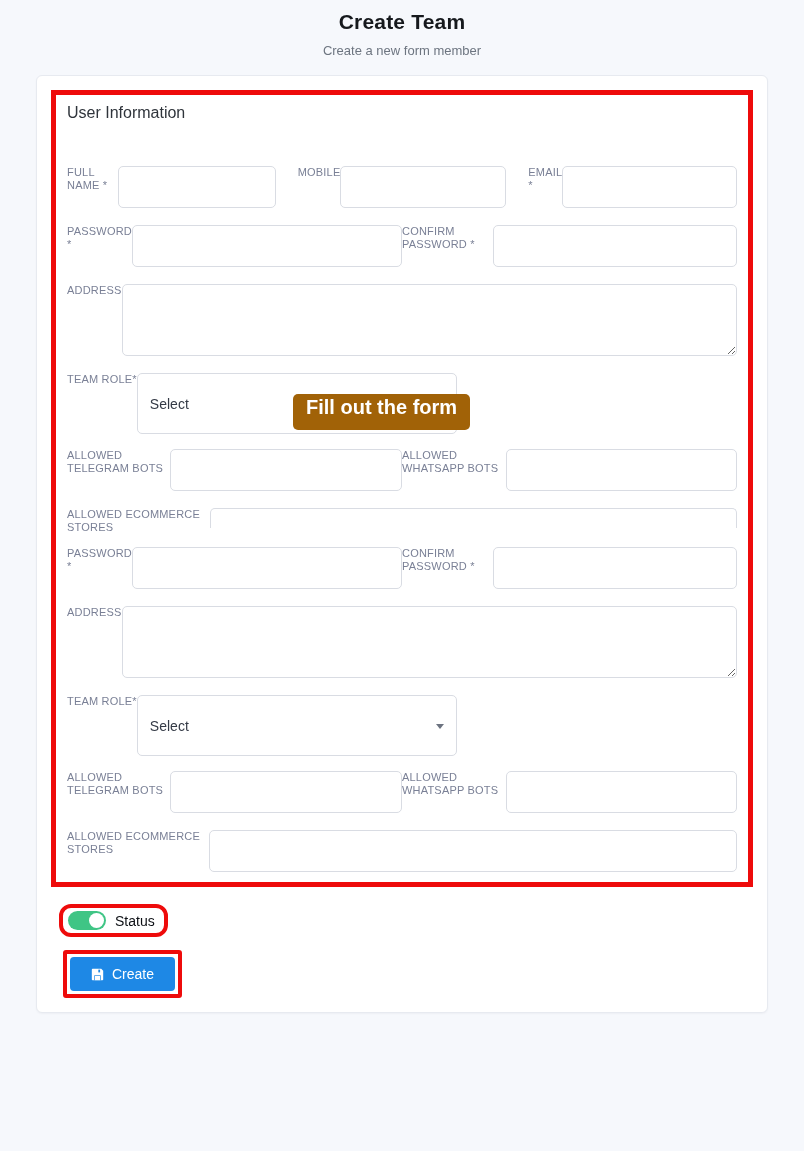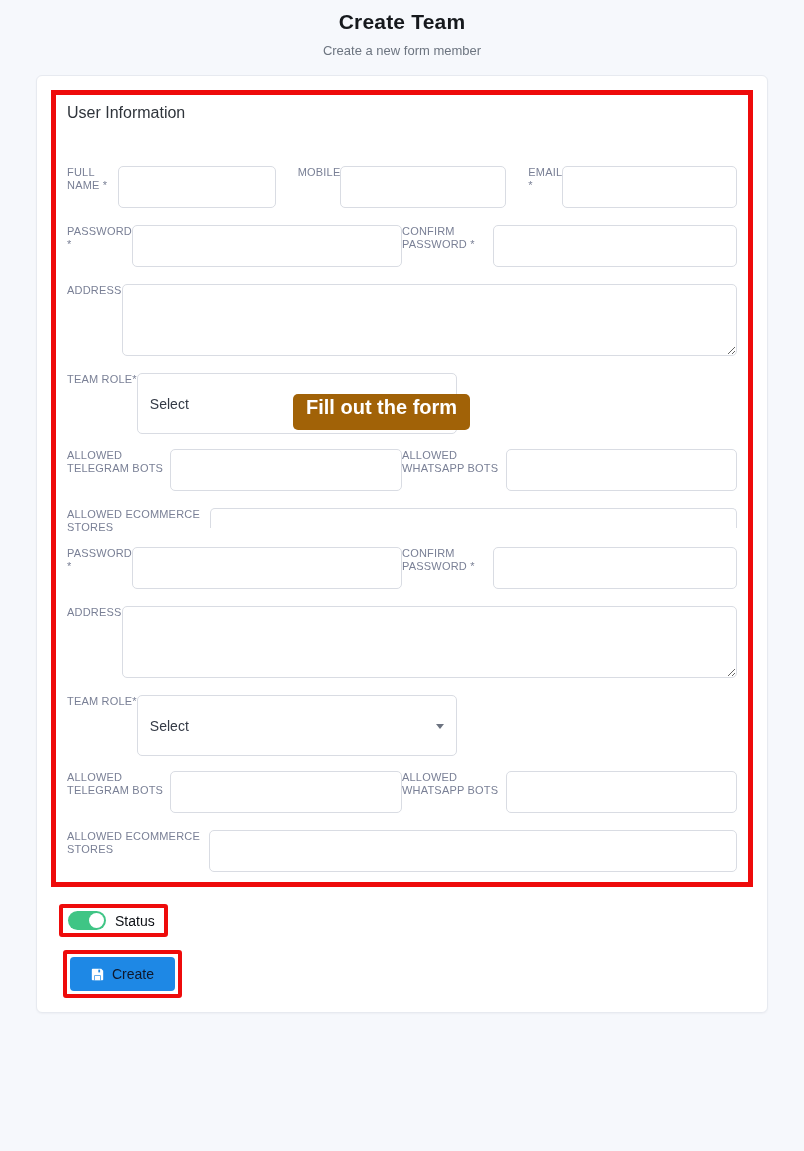--- a/index.html
+++ b/index.html
@@ -121,21 +121,21 @@
     border-radius: 5px;
     white-space: nowrap;
     z-index: 6;
     margin-top: 34px;
   }
 
   .footer-status-wrap {
     display: inline-flex;
     align-items: center;
     border: 4px solid #ee0b0b;
-    border-radius: 3px;
+    border-radius: 12px;
     background: #fff;
     padding: 3px 9px 3px 5px;
     margin: 17px 0 0 8px;
     gap: 9px;
   }
   .toggle {
     width: 38px; height: 19px;
     border-radius: 10px;
     background: #3fc585;
     position: relative;
@@ -159,21 +159,21 @@
     padding: 3px;
     margin: 13px 0 0 12px;
   }
   .btn-create {
     display: inline-flex;
     align-items: center;
     gap: 8px;
     background: #1e88e5;
     border: none;
     border-radius: 4px;
-    color: #0f172a;
+    color: #ffffff;
     font-size: 14px;
     font-family: inherit;
     padding: 9px 21px;
     cursor: pointer;
   }
   .btn-create svg { display: block; }
   .footer-row { display: block; }
 </style>
 </head>
 <body>

